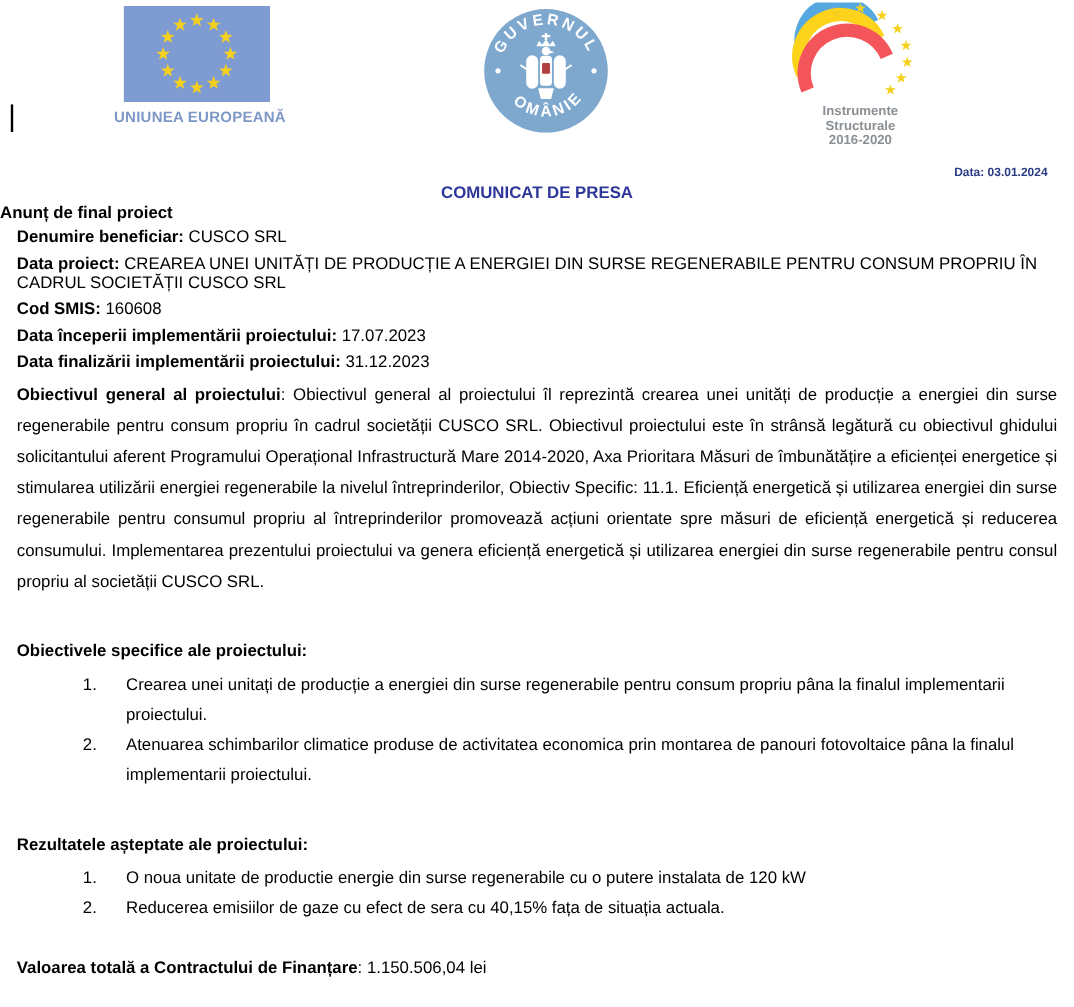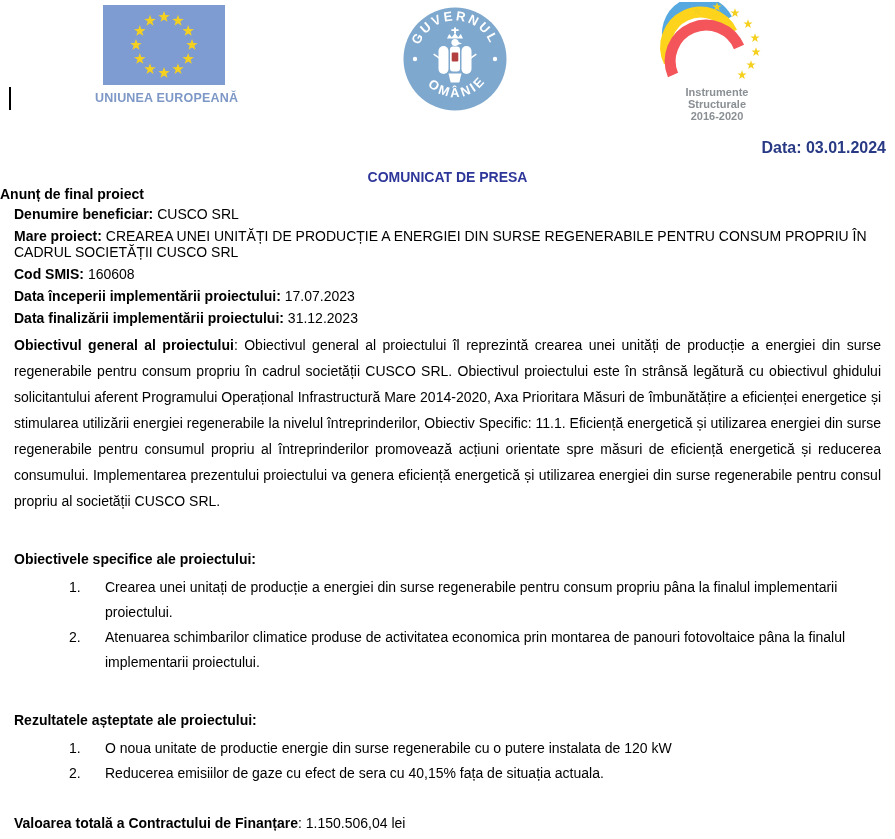--- a/index.html
+++ b/index.html
@@ -21,26 +21,26 @@
     font-size: 12.5px; font-weight: 600; letter-spacing: .2px;
     color: var(--eu-label-blue, #7d97c6); white-space: nowrap;
   }
   .gov-block { position: absolute; left: 402px; top: 6px; }
   .is-block  { position: absolute; left: 655px; top: 2px; width: 124px; text-align: center; }
   .is-label  { font-size: 11px; font-weight: bold; line-height: 12px; color: var(--is-text-gray, #8a8f94); }
   .cursor-mark { position: absolute; left: 9px; top: 87px; width: 2px; height: 23px; background: #000; }
 
   
   .date-line {
-    margin-top: 21px; padding-right: 9px;
-    text-align: right; font-size: 16px; font-weight: bold;
+    margin-top: 21px; padding-right: 22px;
+    text-align: right; font-size: 10px; font-weight: bold;
     color: var(--date-navy, #293a85);
   }
   .doc-title {
-    margin-top: 12px; text-align: center;
+    margin-top: 2px; text-align: center;
     font-size: 14px; font-weight: bold;
     color: var(--title-blue, #2e3799);
   }
   .doc-subtitle { margin-top: 1px; font-size: 14px; font-weight: bold; }
 
   
   .content { padding: 0 14px; }
   .fields { margin-top: 4px; }
   .field { font-size: 14px; line-height: 16px; margin-bottom: 6px; }
   .paragraph { margin-top: 2px; font-size: 14px; line-height: 26px; text-align: justify; }
@@ -149,21 +149,21 @@
   <div class="doc-title">COMUNICAT DE PRESA</div>
   <div class="doc-subtitle">Anunț de final proiect</div>
 
   <div class="content">
 
     <div class="fields">
       <div class="field">
         <b>Denumire beneficiar:</b> <span>CUSCO SRL</span>
       </div>
       <div class="field">
-        <b>Mare proiect:</b> <span>CREAREA UNEI UNITĂȚI DE PRODUCȚIE A ENERGIEI DIN SURSE REGENERABILE PENTRU CONSUM PROPRIU ÎN CADRUL SOCIETĂȚII CUSCO SRL</span>
+        <b>Data proiect:</b> <span>CREAREA UNEI UNITĂȚI DE PRODUCȚIE A ENERGIEI DIN SURSE REGENERABILE PENTRU CONSUM PROPRIU ÎN CADRUL SOCIETĂȚII CUSCO SRL</span>
       </div>
       <div class="field">
         <b>Cod SMIS:</b> <span>160608</span>
       </div>
       <div class="field">
         <b>Data începerii implementării proiectului:</b> <span>17.07.2023</span>
       </div>
       <div class="field">
         <b>Data finalizării implementării proiectului:</b> <span>31.12.2023</span>
       </div>

